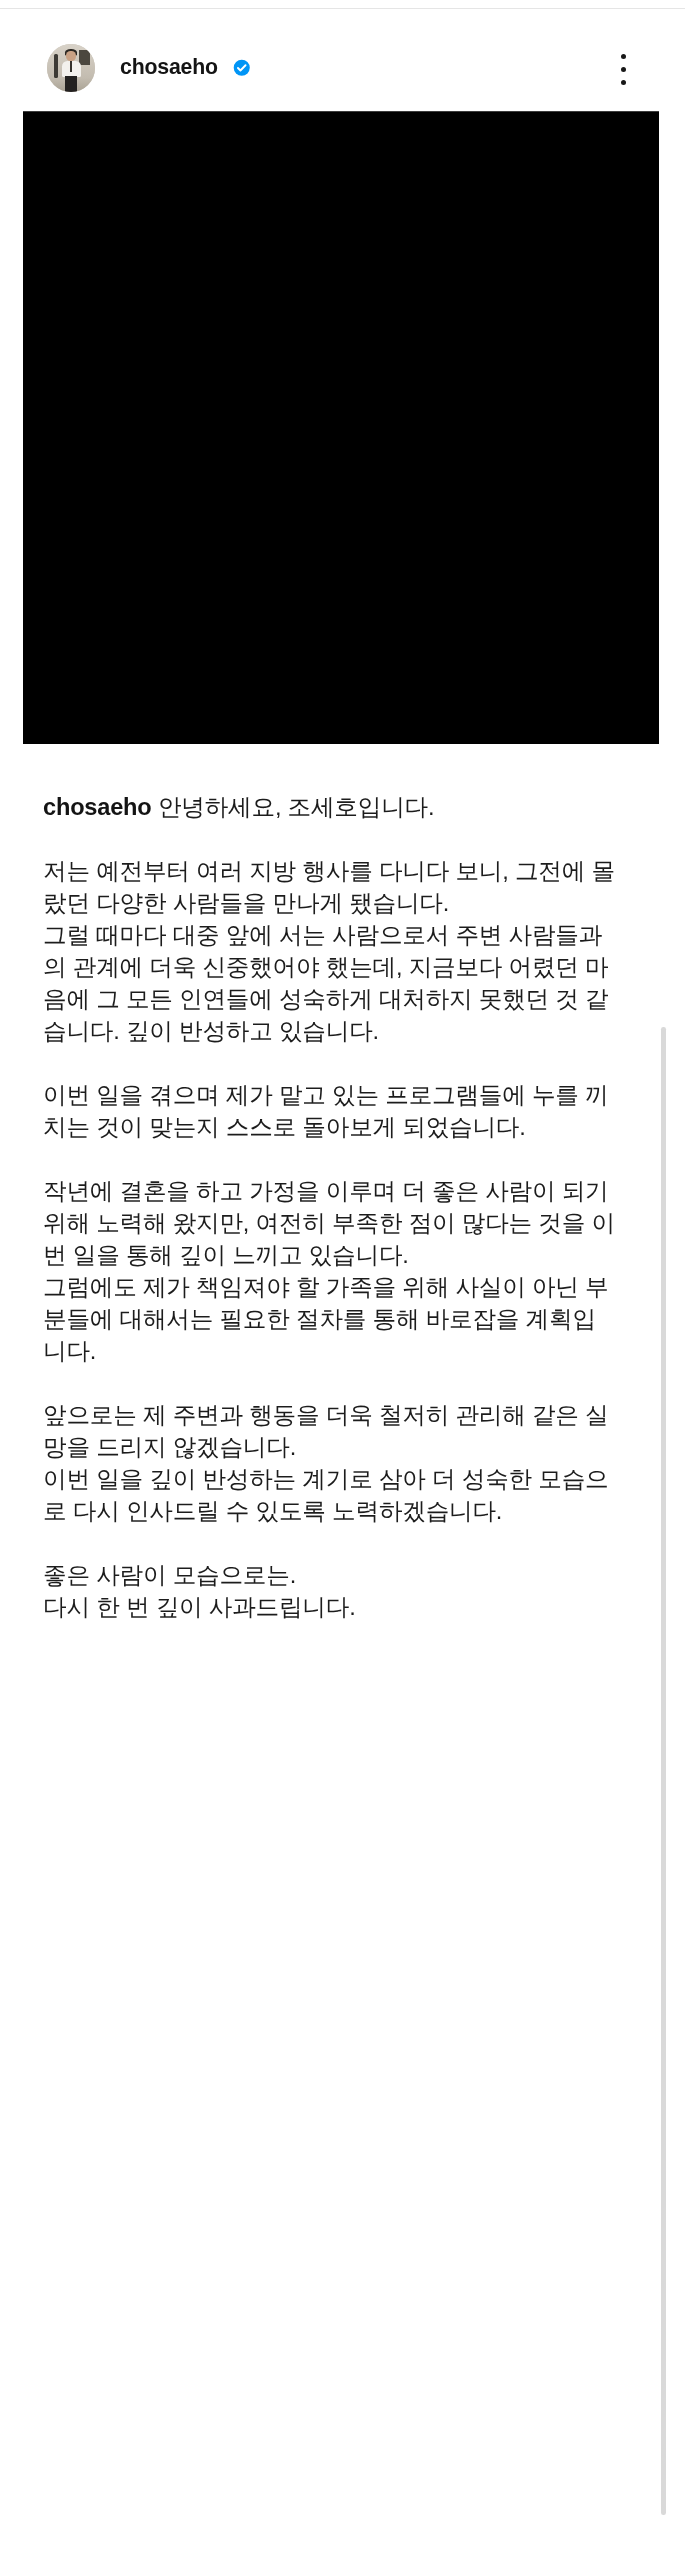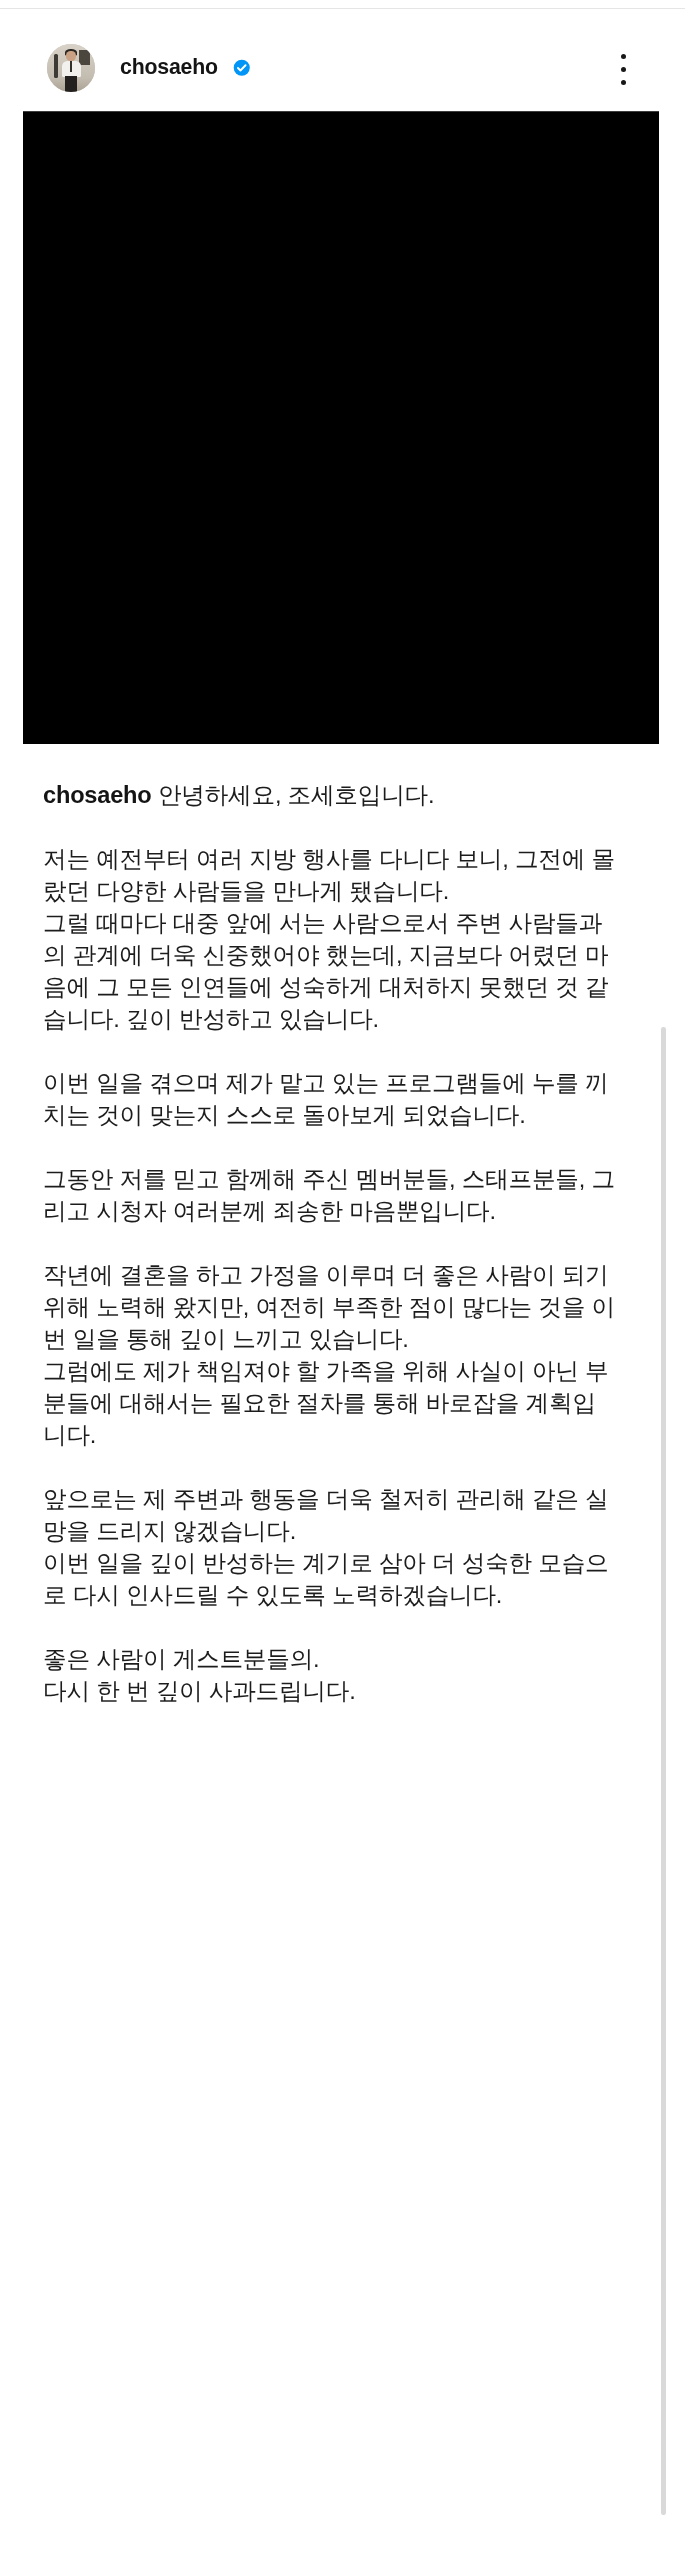--- a/index.html
+++ b/index.html
@@ -50,21 +50,21 @@
     width: 636px; height: 633px;
     background: #000000;
     border-top: 1.5px solid #3d3d3d;
   }
   
   .caption {
     position: absolute; left: 43px; top: 779px;
     width: 572px;
     font-size: 23.6px; line-height: 32px; color: #1c1c1c; letter-spacing: -0.2px;
   }
-  .caption p { margin: 0 0 32px 0; white-space: pre-line; }
+  .caption p { margin: 12px 0 32px 0; white-space: pre-line; }
   .caption .author { font-weight: 700; color: #141414; cursor: pointer; }
   
   .scrollbar-thumb {
     position: absolute; left: 661px; top: 1027px;
     width: 4.6px; height: 1488px;
     background: #d9d9d9; border-radius: 2.3px;
     cursor: grab;
   }
 </style>
 </head>
@@ -95,24 +95,23 @@
   </div>
 </div>
 
 <div class="media"></div>
 
 <div class="caption">
   <p><span class="author">chosaeho</span> <span>안녕하세요, 조세호입니다.</span></p>
   <p>저는 예전부터 여러 지방 행사를 다니다 보니, 그전에 몰랐던 다양한 사람들을 만나게 됐습니다.
 그럴 때마다 대중 앞에 서는 사람으로서 주변 사람들과의 관계에 더욱 신중했어야 했는데, 지금보다 어렸던 마음에 그 모든 인연들에 성숙하게 대처하지 못했던 것 같습니다. 깊이 반성하고 있습니다.</p>
   <p>이번 일을 겪으며 제가 맡고 있는 프로그램들에 누를 끼치는 것이 맞는지 스스로 돌아보게 되었습니다.</p>
-  <p>그동안 저를 믿고 함께해 주신 멤버분들, 스태프분들, 그리고 시청자 여러분께 죄송한 마음뿐입니다.</p>
   <p>작년에 결혼을 하고 가정을 이루며 더 좋은 사람이 되기 위해 노력해 왔지만, 여전히 부족한 점이 많다는 것을 이번 일을 통해 깊이 느끼고 있습니다.
 그럼에도 제가 책임져야 할 가족을 위해 사실이 아닌 부분들에 대해서는 필요한 절차를 통해 바로잡을 계획입니다.</p>
   <p>앞으로는 제 주변과 행동을 더욱 철저히 관리해 같은 실망을 드리지 않겠습니다.
 이번 일을 깊이 반성하는 계기로 삼아 더 성숙한 모습으로 다시 인사드릴 수 있도록 노력하겠습니다.</p>
-  <p>좋은 사람이 게스트분들의.
+  <p>좋은 사람이 모습으로는.
 다시 한 번 깊이 사과드립니다.</p>
 
 </div>
 
 <div class="scrollbar-thumb"></div>
 
 
 </body></html>

